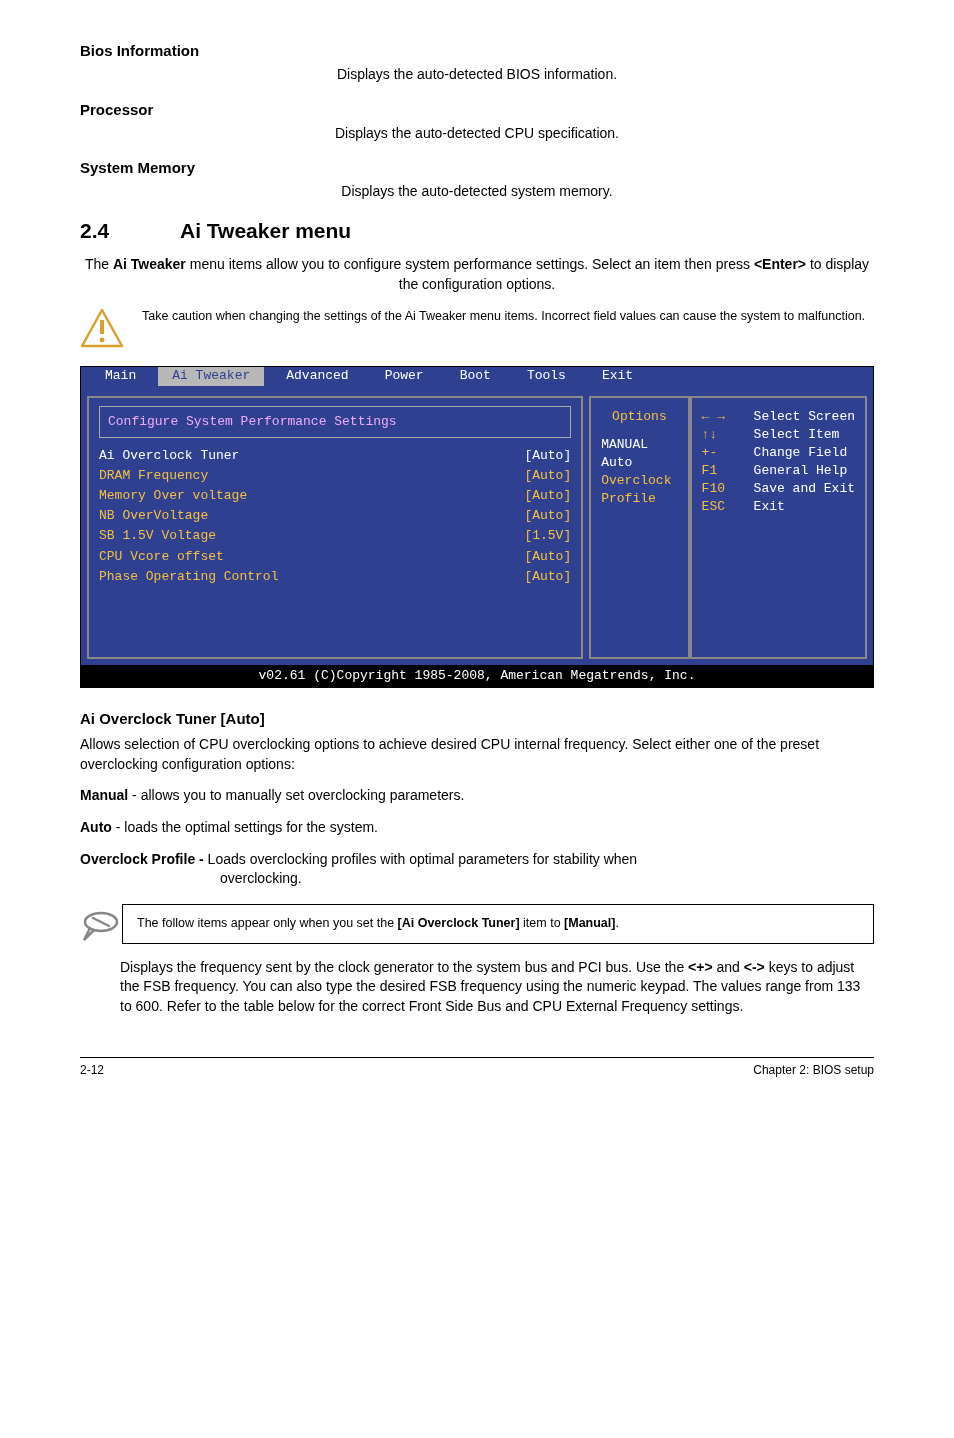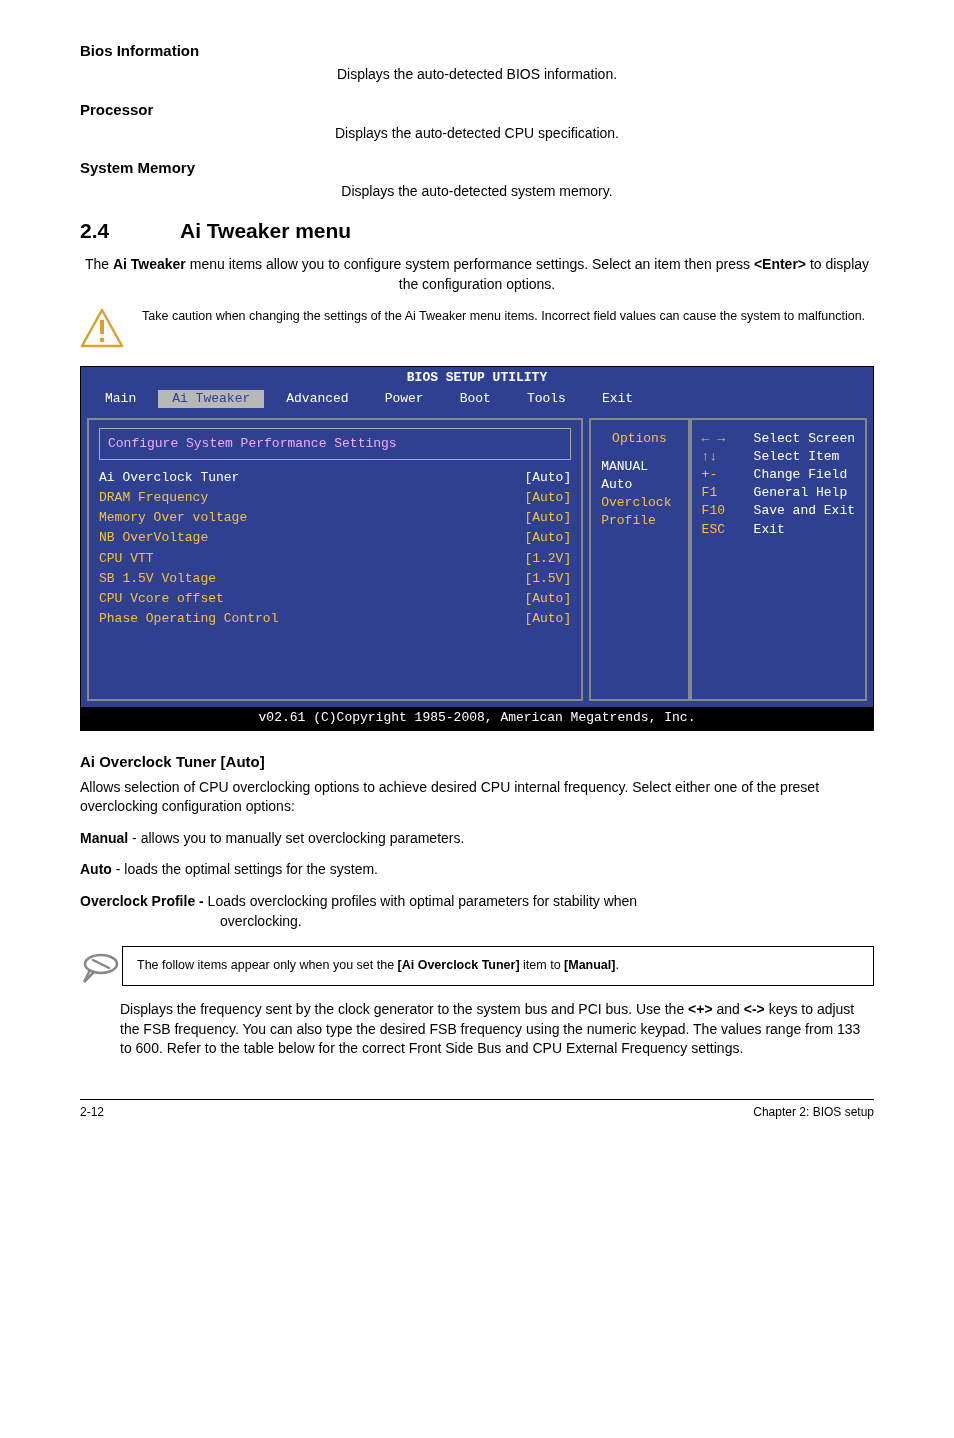--- a/index.html
+++ b/index.html
@@ -172,21 +172,20 @@
     <svg viewBox="0 0 44 40">
       <polygon points="22,2 42,38 2,38" fill="none" stroke="#d9a030" stroke-width="2.5" stroke-linejoin="round"></polygon>
       <rect x="20" y="12" width="4" height="14" fill="#d9a030"></rect>
       <circle cx="22" cy="32" r="2.4" fill="#d9a030"></circle>
     </svg>
   </div>
   <div class="callout-text">Take caution when changing the settings of the Ai Tweaker menu items. Incorrect field values can cause the system to malfunction.</div>
 </div>
 
 <div class="bios">
-  <div class="bios-title">BIOS SETUP UTILITY</div>
   <div class="bios-menubar">
     <span class="mi">Main</span>
     <span class="mi selected">Ai Tweaker</span>
     <span class="mi">Advanced</span>
     <span class="mi">Power</span>
     <span class="mi">Boot</span>
     <span class="mi">Tools</span>
     <span class="mi">Exit</span>
   </div>
   <div class="bios-body">
@@ -202,24 +201,20 @@
       </div>
       <div class="row">
         <span>Memory Over voltage</span>
         <span>[Auto]</span>
       </div>
       <div class="row">
         <span>NB OverVoltage</span>
         <span>[Auto]</span>
       </div>
       <div class="row">
-        <span>CPU VTT</span>
-        <span>[1.2V]</span>
-      </div>
-      <div class="row">
         <span>SB 1.5V Voltage</span>
         <span>[1.5V]</span>
       </div>
       <div class="row">
         <span>CPU Vcore offset</span>
         <span>[Auto]</span>
       </div>
       <div class="row">
         <span>Phase Operating Control</span>
         <span>[Auto]</span>

